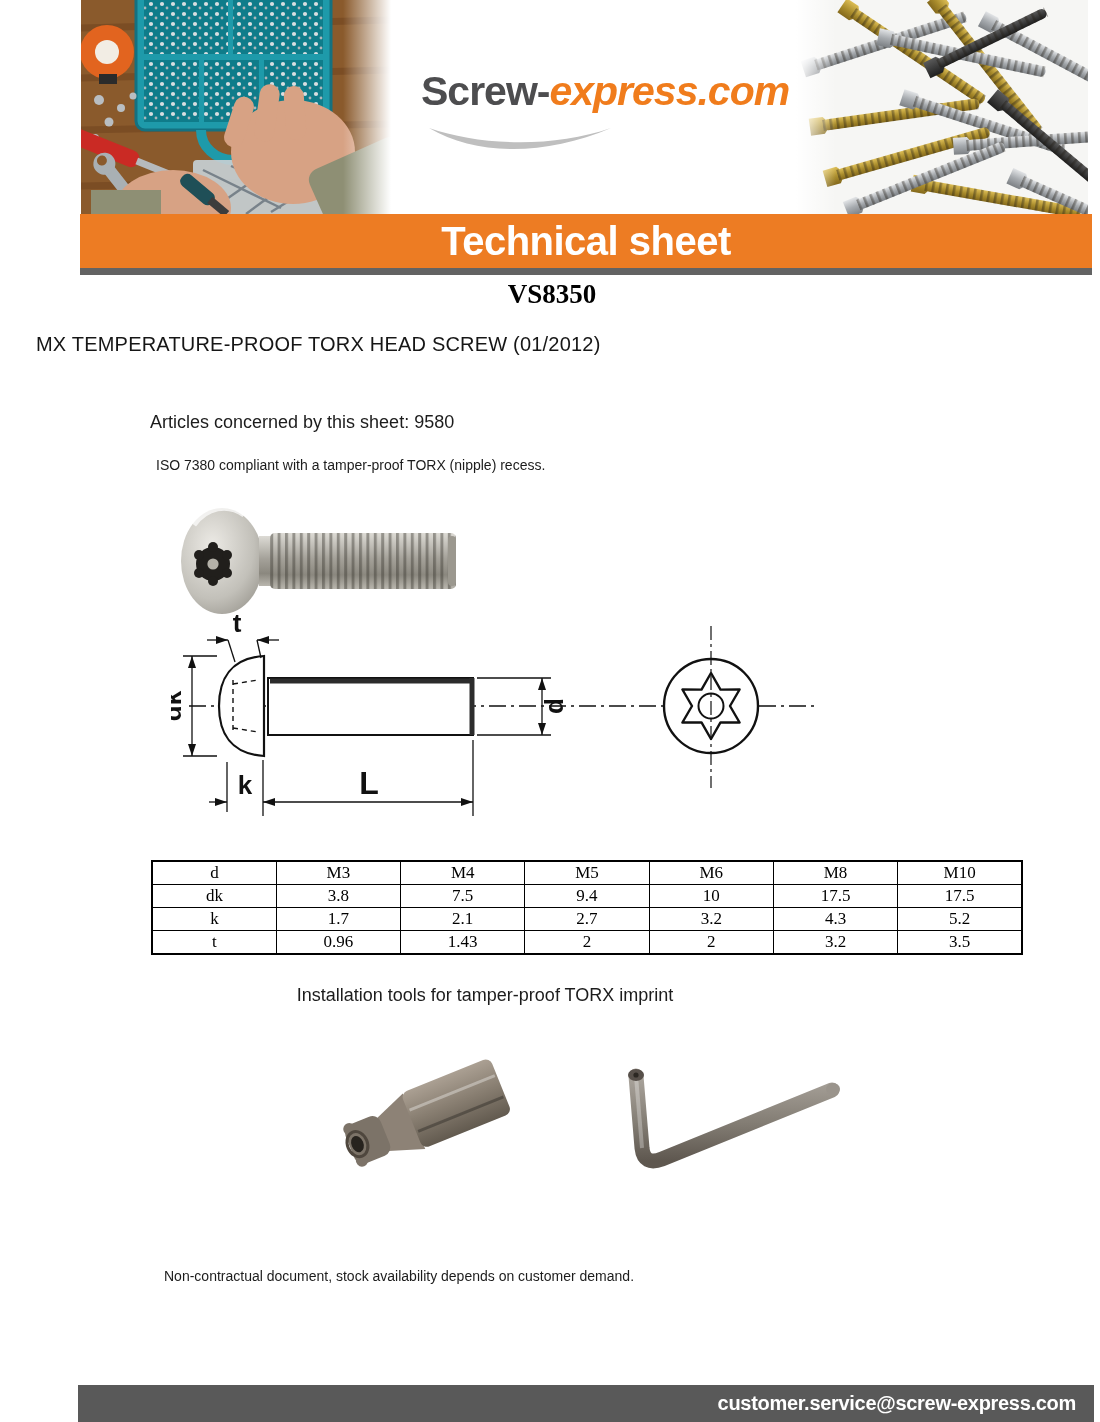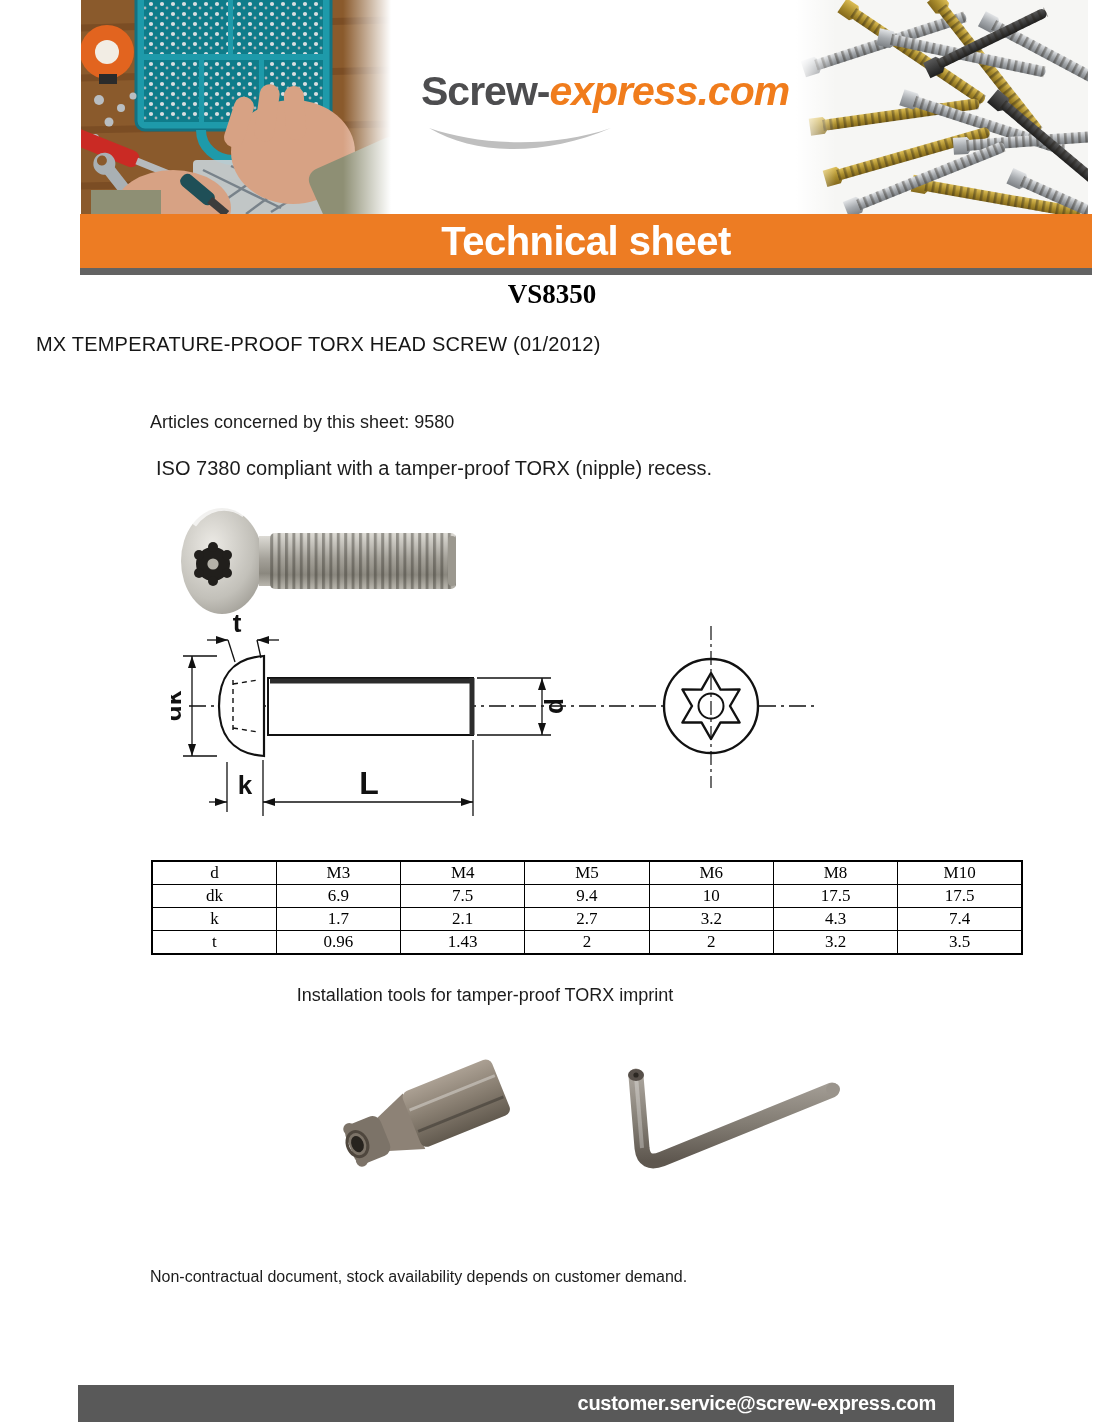--- a/index.html
+++ b/index.html
@@ -22,39 +22,39 @@
           display:flex;align-items:center;justify-content:center;}
   .banner-title{color:#fff;font-size:40px;font-weight:bold;letter-spacing:-0.5px;}
   .banner-strip{position:absolute;left:44px;top:268px;width:1012px;height:7px;background:#636363;}
 
   
   .doc-code{position:absolute;left:0;top:279px;width:1032px;text-align:center;
             font-family:"Liberation Serif",serif;font-weight:bold;font-size:27px;color:#000;}
   .product-title{position:absolute;left:0;top:333px;width:1100px;text-align:left;
                  font-size:20px;color:#161616;letter-spacing:0.2px;}
   .line-articles{position:absolute;left:114px;top:412px;font-size:18px;}
-  .line-iso{position:absolute;left:120px;top:457px;font-size:20px;}
+  .line-iso{position:absolute;left:120px;top:457px;font-size:14px;}
   .tools-caption{position:absolute;left:0;top:985px;width:898px;text-align:center;font-size:18px;}
-  .note{position:absolute;left:114px;top:1268px;font-size:16px;}
+  .note{position:absolute;left:128px;top:1268px;font-size:14px;}
 
   
   .fig{position:absolute;}
   .fig-product{left:138px;top:503px;}
   .fig-drawing{left:135px;top:610px;}
   .fig-bit{left:280px;top:1038px;}
   .fig-key{left:548px;top:1052px;}
 
   
   .dims{position:absolute;left:115px;top:860px;width:872px;border-collapse:collapse;
         font-family:"Liberation Serif",serif;font-size:17px;color:#000;table-layout:fixed;}
   .dims td{border:1px solid #000;text-align:center;height:22px;padding:0;}
   .dims{border:2px solid #000;}
 
   
-  .footer-bar{position:absolute;left:42px;top:1385px;width:876px;height:37px;background:#595959;
+  .footer-bar{position:absolute;left:42px;top:1385px;width:1016px;height:37px;background:#595959;
               display:flex;align-items:center;justify-content:flex-end;}
   .footer-email{color:#fff;font-weight:bold;font-size:20px;margin-right:18px;letter-spacing:-0.3px;}
 
   svg text{font-family:"Liberation Sans",sans-serif;}
 </style>
 </head>
 <body>
 
 <div id="page">
 
@@ -327,35 +327,35 @@
         <td>d</td>
         <td>M3</td>
         <td>M4</td>
         <td>M5</td>
         <td>M6</td>
         <td>M8</td>
         <td>M10</td>
       </tr>
       <tr>
         <td>dk</td>
-        <td>6.9</td>
+        <td>3.8</td>
         <td>7.5</td>
         <td>9.4</td>
         <td>10</td>
         <td>17.5</td>
         <td>17.5</td>
       </tr>
       <tr>
         <td>k</td>
         <td>1.7</td>
         <td>2.1</td>
         <td>2.7</td>
         <td>3.2</td>
         <td>4.3</td>
-        <td>7.4</td>
+        <td>5.2</td>
       </tr>
       <tr>
         <td>t</td>
         <td>0.96</td>
         <td>1.43</td>
         <td>2</td>
         <td>2</td>
         <td>3.2</td>
         <td>3.5</td>
       </tr>

